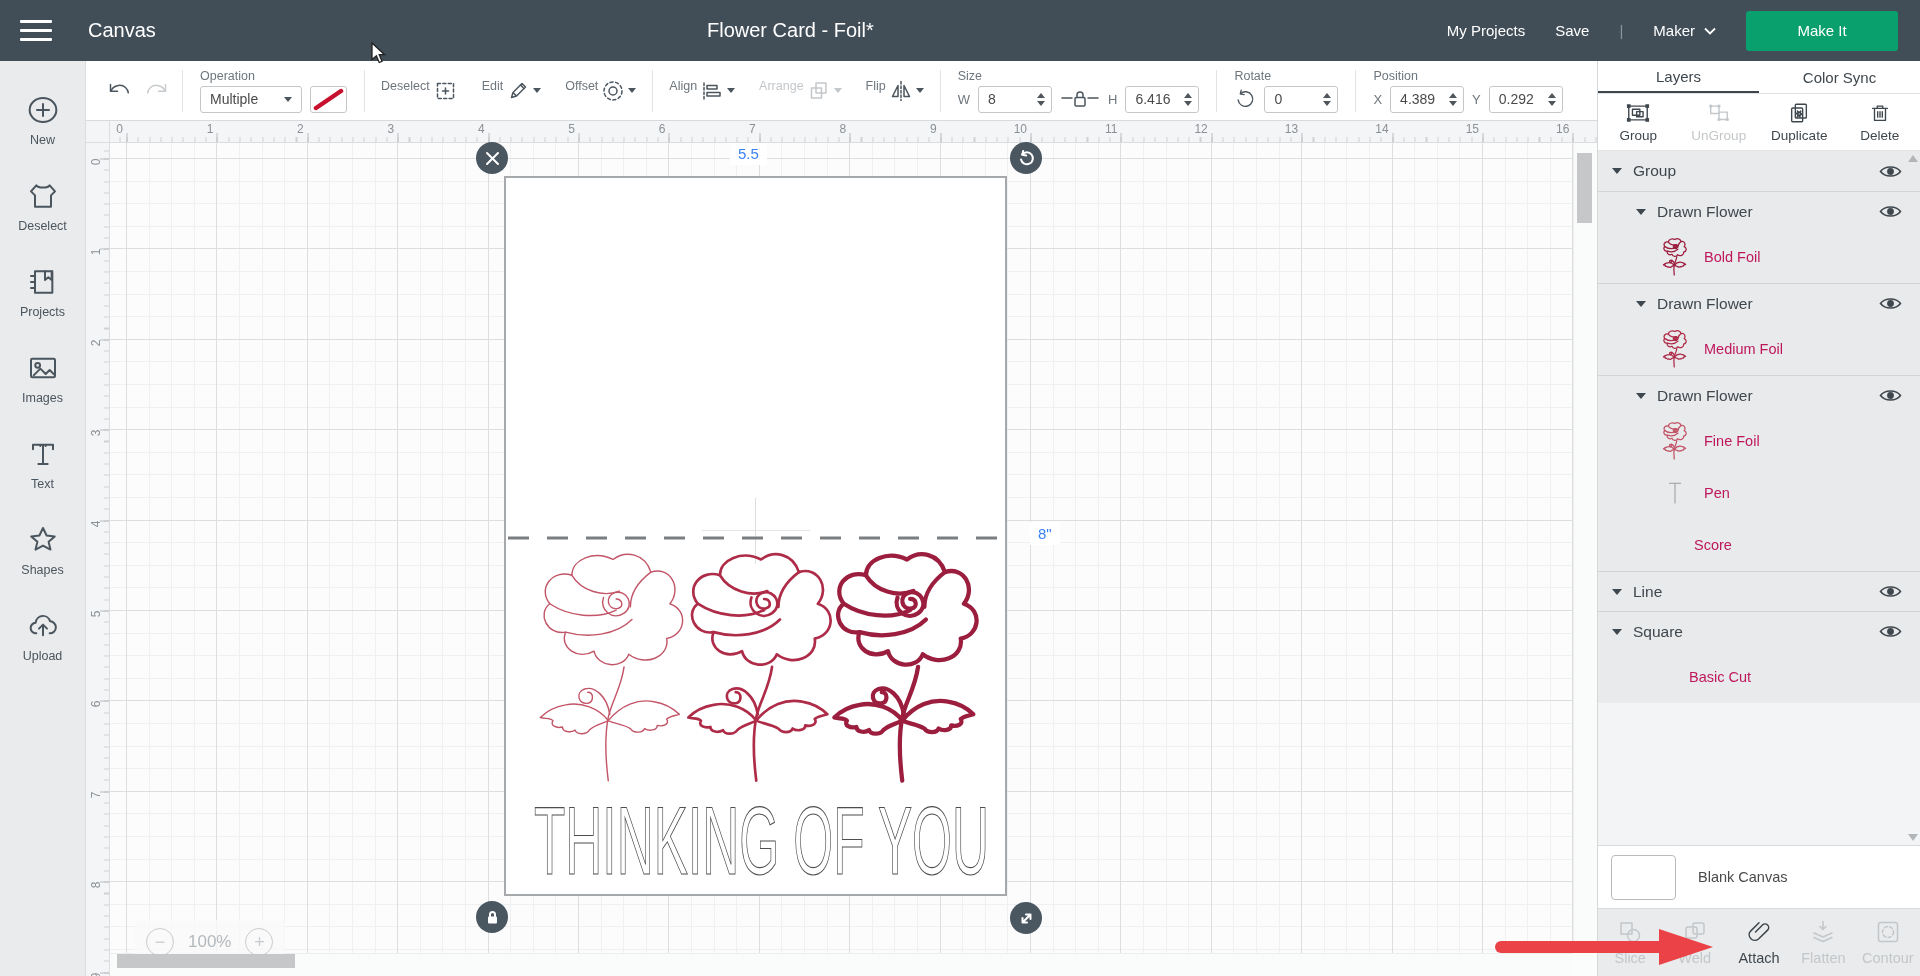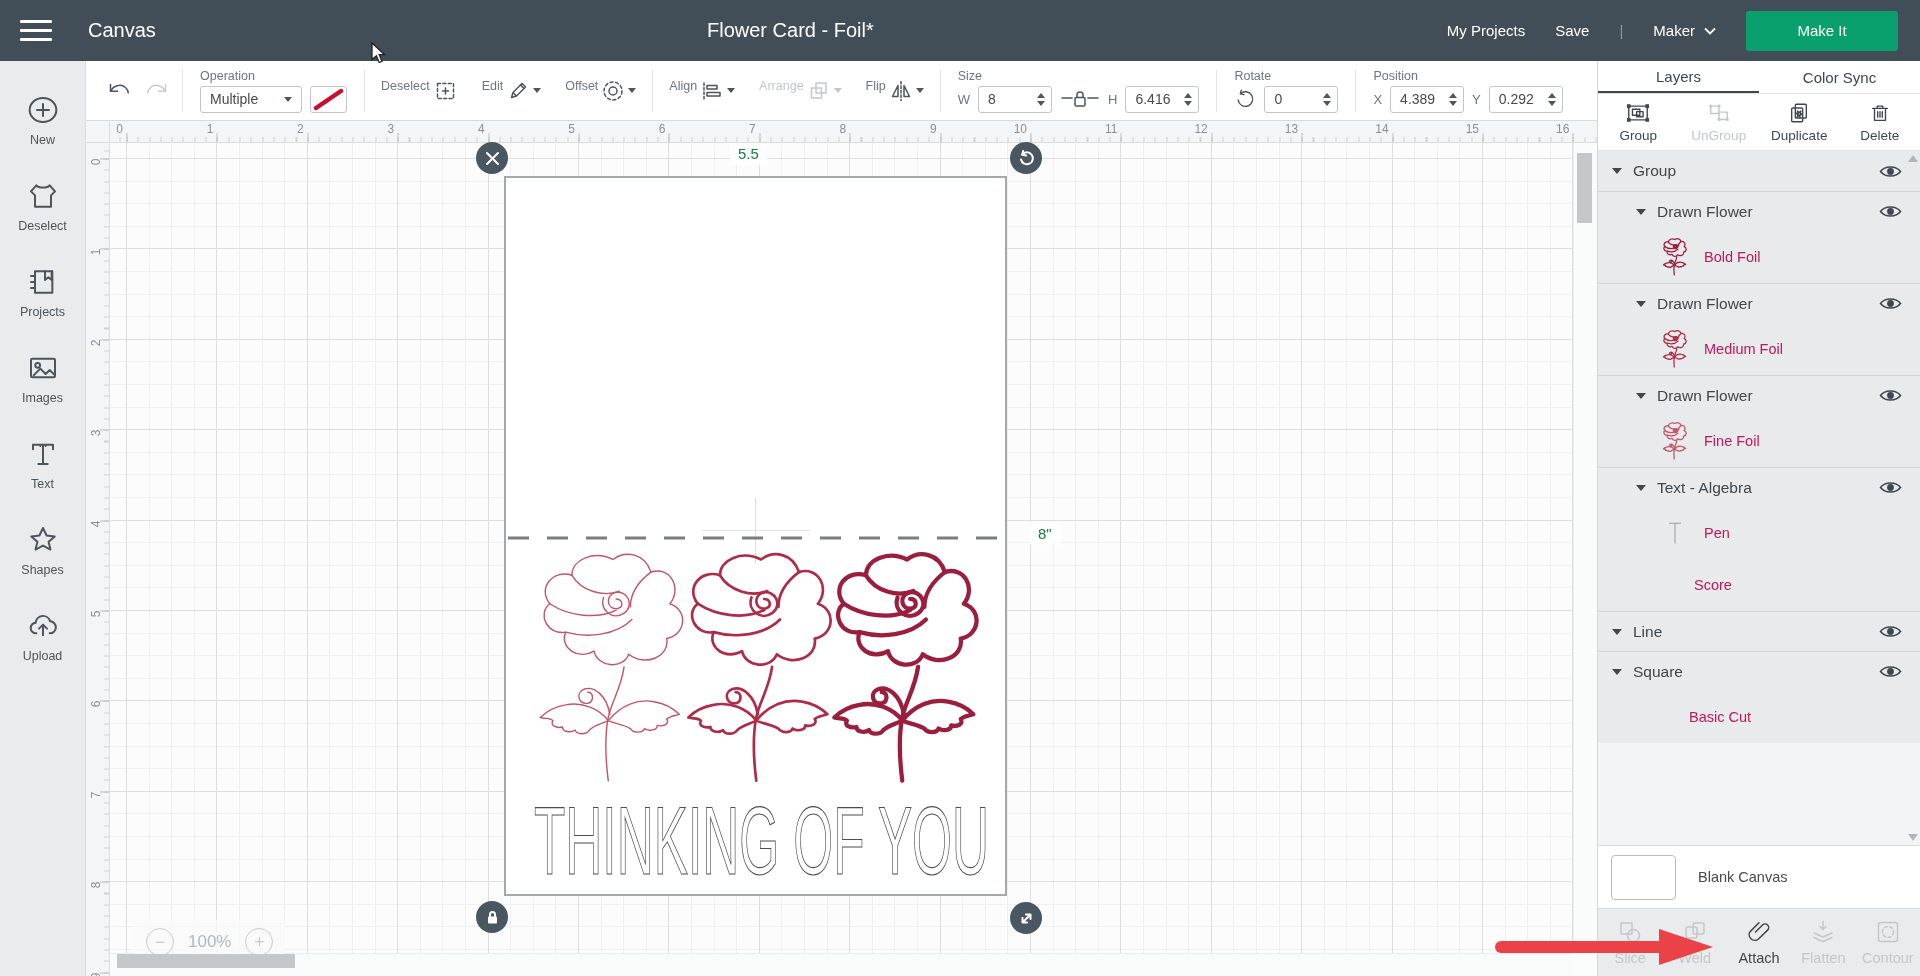--- a/index.html
+++ b/index.html
@@ -84,21 +84,21 @@
 
   .card { position:absolute; left:418px; top:55px; width:503px; height:720px; background:#fff; border:2px solid #a6a9ab; z-index:2; }
   .foldline { position:absolute; left:0; top:352px; width:499px; height:16px; }
   .centerguide-v { position:absolute; left:249px; top:320px; width:1px; height:66px; background:#dcdddd; }
   .centerguide-h { position:absolute; left:196px; top:352px; width:108px; height:1px; background:#e3e4e4; }
   .flowers { position:absolute; left:0; top:0; }
   .cardtext { position:absolute; left:0; top:618px; }
 
   .handle { position:absolute; width:32px; height:32px; border-radius:50%; background:#4a5761; display:flex; align-items:center; justify-content:center; z-index:6; cursor:pointer; }
   .handle svg { width:17px; height:17px; stroke:#fff; fill:none; stroke-width:2; stroke-linecap:round; stroke-linejoin:round; }
-  .dimchip { position:absolute; background:#fff; color:#15803d; font-size:15px; padding:3px 8px; z-index:3; }
+  .dimchip { position:absolute; background:#fff; color:#3b82f6; font-size:15px; padding:3px 8px; z-index:3; }
 
   .zoomctrl { position:absolute; left:48px; top:799px; height:44px; background:rgba(250,250,250,0.75); border-radius:4px; display:flex; align-items:center; gap:14px; padding:0 12px; z-index:4; color:#b9bdc0; }
   .zbtn { width:28px; height:28px; border-radius:50%; border:1.5px solid #c9cccf; color:#c9cccf; display:flex; align-items:center; justify-content:center; font-size:18px; cursor:pointer; background:transparent; }
   .zval { font-size:17px; color:#b4b9bc; }
 
   .hthumb { position:absolute; left:31px; top:833px; width:178px; height:14px; background:#c5c7c9; z-index:4; cursor:pointer; }
   .vthumb { position:absolute; right:5px; top:32px; width:15px; height:70px; background:#c5c7c9; z-index:4; cursor:pointer; }
 
   
   .panel { width:323px; background:#fff; border-left:1px solid #d6d7d8; display:flex; flex-direction:column; position:relative; }
@@ -661,28 +661,20 @@
               </svg>
        </div>
             <div class="lrow child lvl1">
          <span class="cthumb fl">
                 <svg style="color:#c25568" stroke-width="5">
                   <use href="#sym-flower"></use>
                 </svg>
               </span>
          <span>Fine Foil</span>
        </div>
-            <div class="lrow header lvl1">
-         <span class="caret"></span>
-         <span>Text - Algebra</span>
-         <svg class="eye" viewBox="0 0 23 15">
-  <path d="M1.5,7.5 C6,1.5 17,1.5 21.5,7.5 C17,13.5 6,13.5 1.5,7.5 Z" fill="none" stroke="currentColor" stroke-width="1.6"></path>
-  <circle cx="11.5" cy="7.5" r="3.4" fill="currentColor"></circle>
-              </svg>
-       </div>
             <div class="lrow child lvl1">
          <span class="cthumb tt">
                 <svg viewBox="0 0 24 32">
                   <use href="#i-penT"></use>
                 </svg>
               </span>
          <span>Pen</span>
        </div>
             <div class="lrow child lvl0">
          <span class="cthumb" style="width:44px">

